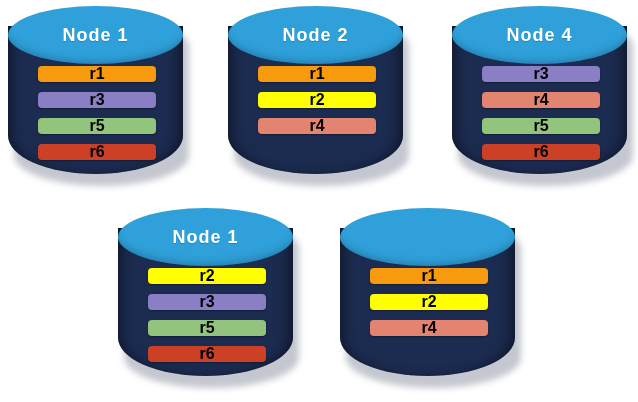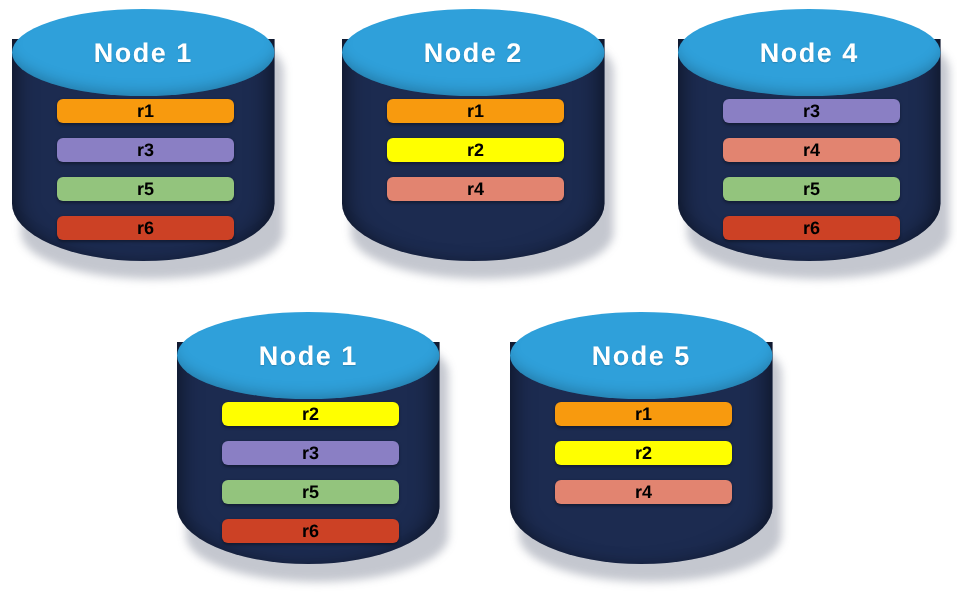--- a/index.html
+++ b/index.html
@@ -97,21 +97,21 @@
     height: 16px;
     margin-bottom: 10px;
     border-radius: 4px;
     display: flex;
     align-items: center;
     justify-content: center;
     box-shadow: 0 1px 2px rgba(0,0,0,0.35);
   }
 
   .replica-label {
-    font-size: 12px;
+    font-size: 16px;
     font-weight: bold;
     color: #000000;
     line-height: 1;
   }
 
   
   #node-1 { left: 8px;   top: 6px;  }
   #node-2 { left: 228px; top: 6px;  }
   #node-3 { left: 452px; top: 6px;  }
   
@@ -201,21 +201,20 @@
         <div class="replica" style="background: rgb(204, 65, 37);">
           <span class="replica-label">r6</span>
         </div>
       </div>
   </div>
 
   <div class="node" id="node-5">
     <div class="shadow"></div>
     <div class="body"></div>
     <div class="top"></div>
-    <div class="top-label">Node 5</div>
     <div class="replicas">
         <div class="replica" style="background: rgb(248, 154, 14);">
           <span class="replica-label">r1</span>
         </div>
         <div class="replica" style="background: rgb(255, 255, 0);">
           <span class="replica-label">r2</span>
         </div>
         <div class="replica" style="background: rgb(226, 132, 112);">
           <span class="replica-label">r4</span>
         </div>

